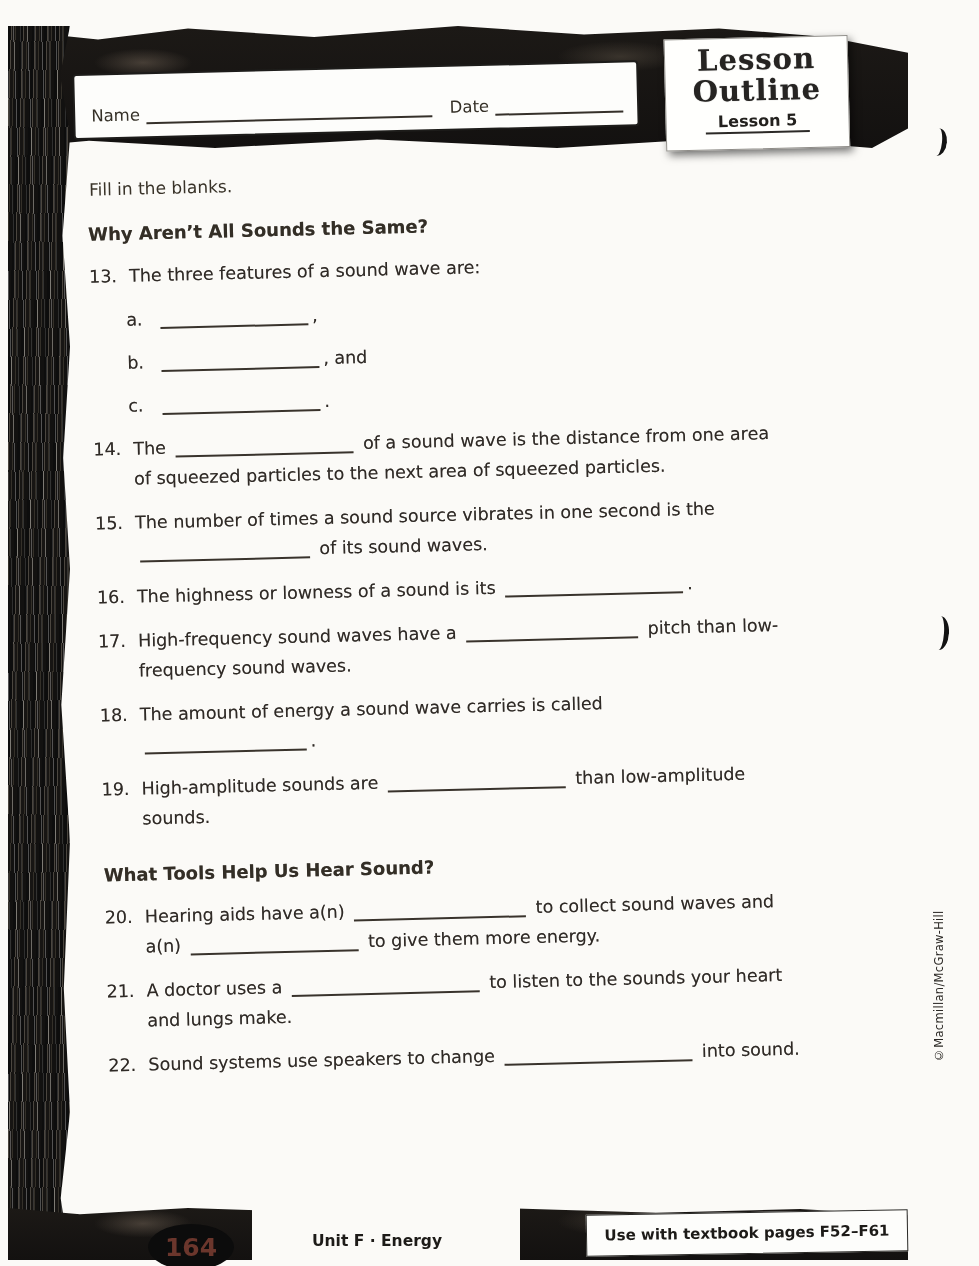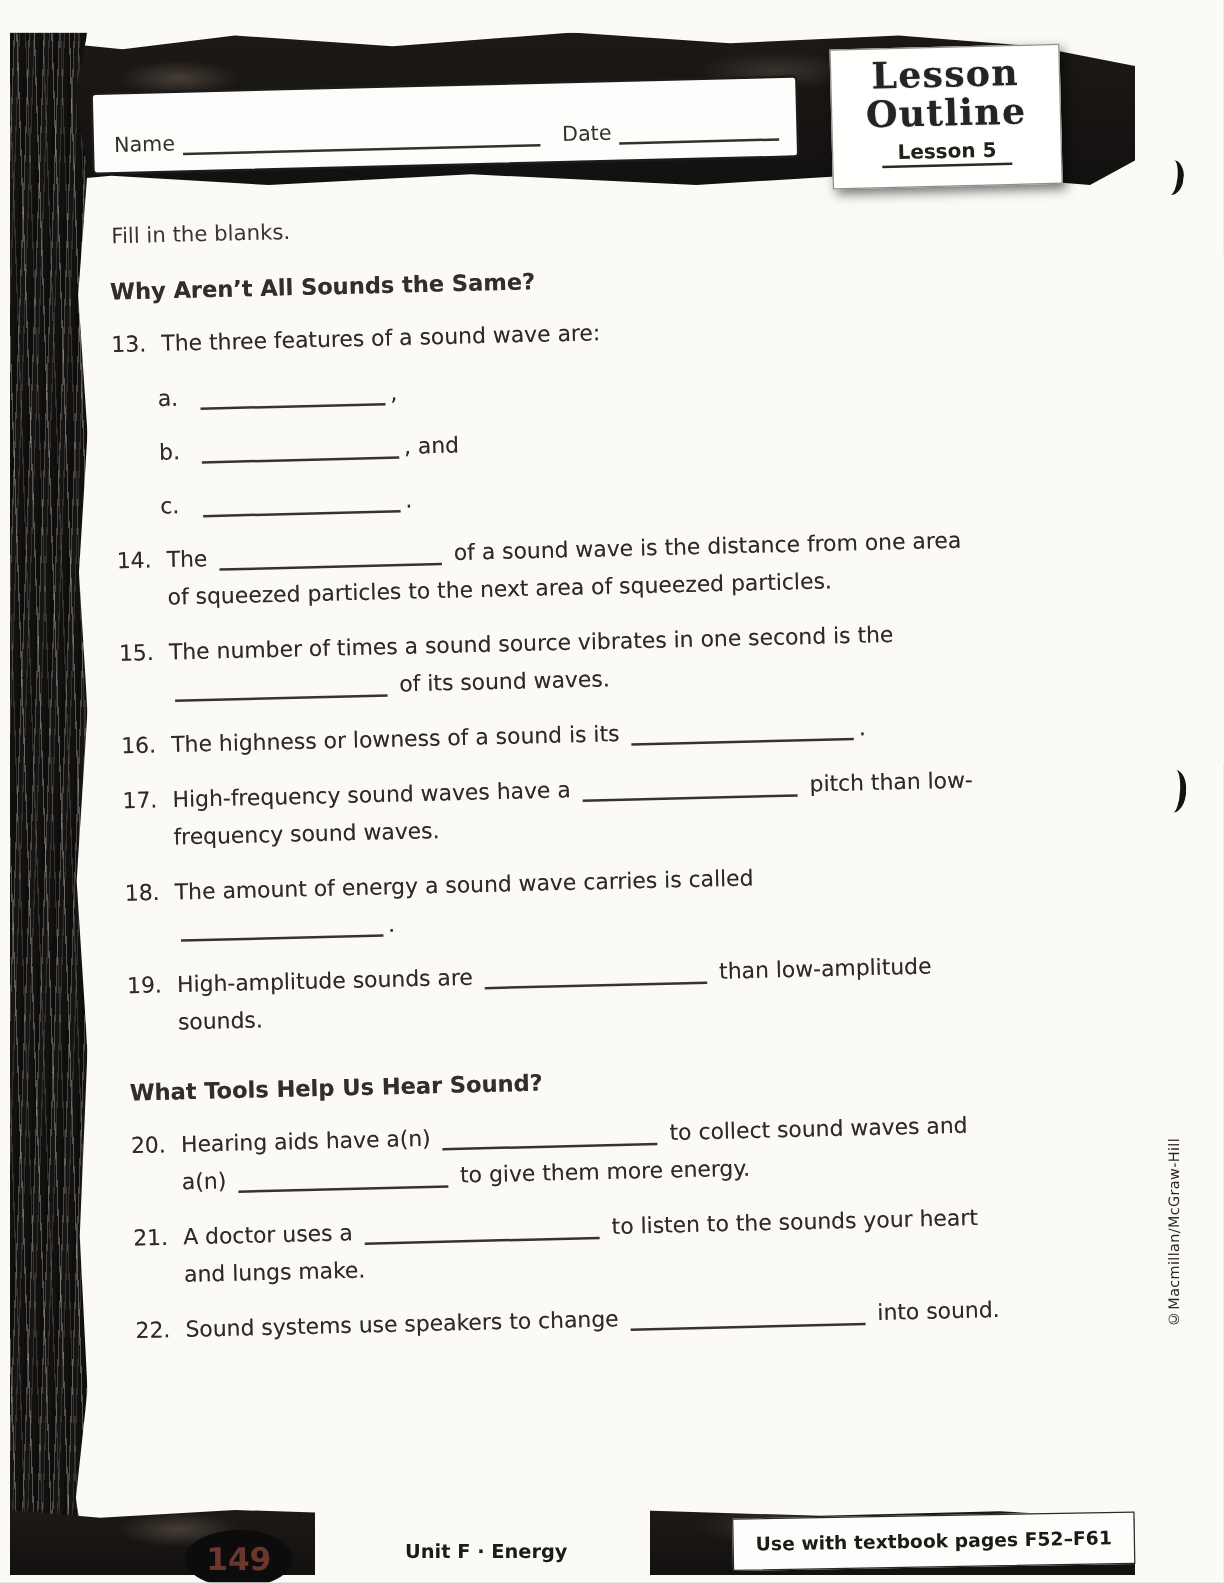--- a/index.html
+++ b/index.html
@@ -104,21 +104,21 @@
     border-bottom:2px solid #39332c;margin:0 4px;
   }
   
   .page-oval{
     position:absolute;left:148px;top:1224px;width:86px;height:46px;
     background:#0c0c0c;border-radius:50%;z-index:4;
     display:flex;align-items:center;justify-content:center;
     font-weight:700;font-size:25px;color:rgba(125,62,50,.85);
   }
   .unit-label{
-    position:absolute;left:324px;top:1232px;z-index:4;
+    position:absolute;left:312px;top:1232px;z-index:4;
     font-weight:700;font-size:15.5px;color:#1d1b18;
   }
   .textbook-box{
     position:absolute;left:586px;top:1212px;width:320px;height:40px;z-index:4;
     background:#fdfdfb;border:1.5px solid #2b2a27;
     display:flex;align-items:center;justify-content:center;
     font-weight:700;font-size:15px;color:#1d1b18;
     transform:rotate(-1deg);
   }
   
@@ -247,21 +247,21 @@
           <span class="qnum">22.</span>
           <div class="qcontent">
             <div class="qline"><span>Sound systems use speakers to change </span><span class="blank" style="width: 188px;"></span><span> into sound.</span></div>
           </div>
         </div>
       </div>
 
   </div>
 
   <div class="page-oval">
-    <span>149</span>
+    <span>164</span>
   </div>
   <div class="unit-label">Unit F · Energy</div>
   <div class="textbook-box">
     <span>Use with textbook pages F52–F61</span>
   </div>
 
   <div class="copyright">©Macmillan/McGraw-Hill</div>
   <div class="crescent crescent-1"></div>
   <div class="crescent crescent-2"></div>
 

